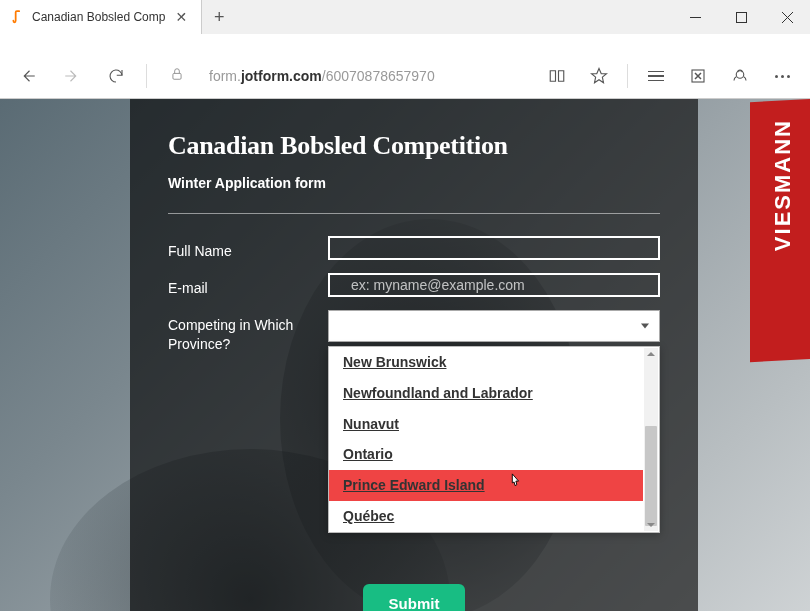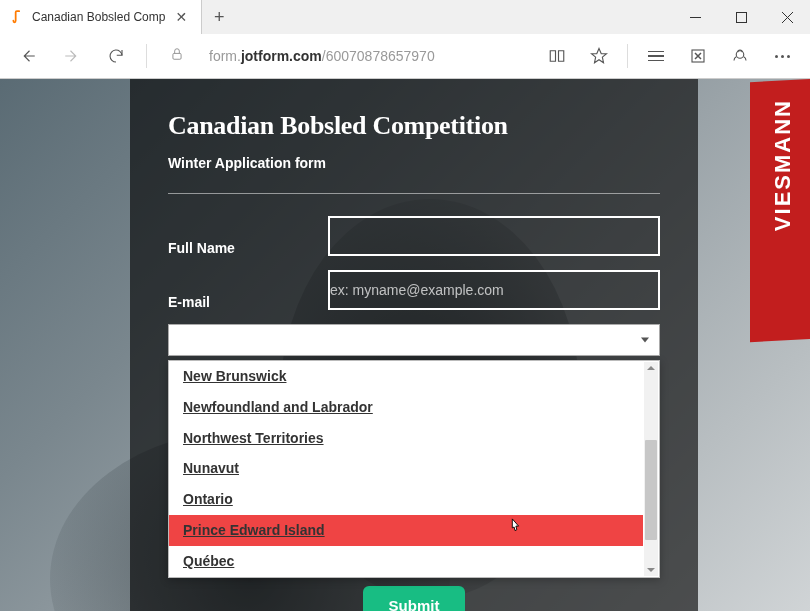--- a/index.html
+++ b/index.html
@@ -70,20 +70,21 @@
       font-size: 13px;
     }
     .win-btn svg { width: 11px; height: 11px; }
 
     .toolbar {
       display: flex;
       align-items: center;
       height: 44px;
       padding: 0 8px;
       gap: 4px;
+      margin-top: 20px;
     }
     .nav-btn {
       width: 40px; height: 40px;
       display: flex; align-items: center; justify-content: center;
       color: #555;
       cursor: pointer;
     }
     .nav-btn svg { width: 18px; height: 18px; stroke: #555; stroke-width: 1.5; fill: none; }
     .nav-btn.disabled svg { stroke: #bbb; }
     .toolbar-sep {
@@ -187,34 +188,33 @@
 
     .form-row {
       display: flex;
       align-items: flex-start;
       margin-bottom: 12px;
     }
     .form-label {
       width: 160px;
       font-family: Arial, sans-serif;
       font-size: 14px;
-      font-weight: 700;
+      font-weight: 400;
       color: #fff;
       padding-top: 6px;
       line-height: 1.35;
-      margin-top: 17px;
     }
     .form-field { flex: 1; position: relative; }
 
     .text-input {
       width: 100%;
-      height: 40px;
+      height: 24px;
       border: 2px solid #fff;
       background: transparent;
-      padding: 0 0;
+      padding: 0 21px;
       color: #fff;
       font-size: 14px;
       outline: none;
     }
     .text-input::placeholder { color: rgba(255,255,255,0.7); }
 
     .select-box {
       width: 100%;
       height: 32px;
       background: #fff;
@@ -428,34 +428,34 @@
     </div>
 
     <div class="form-row">
       <div class="form-label">E-mail</div>
       <div class="form-field">
         <input class="text-input" type="text" placeholder="ex: myname@example.com" style="">
       </div>
     </div>
 
     <div class="form-row">
+      <div class="form-label">Competing in Which Province?</div>
       <div class="form-field">
         <div class="select-box">
           <span></span>
           <span class="select-caret"></span>
         </div>
         <div class="dropdown" id="dropdown">
           <div class="dd-scrollbar">
             <div class="dd-arrow dd-arrow-up"></div>
             <div class="dd-thumb"></div>
             <div class="dd-arrow dd-arrow-down"></div>
           </div>
         <div class="dropdown-item">New Brunswick</div>
             <div class="dropdown-item">Newfoundland and Labrador</div>
-            <div class="dropdown-item">Northwest Territories</div>
             <div class="dropdown-item">Nunavut</div>
             <div class="dropdown-item">Ontario</div>
             <div class="dropdown-item hover">Prince Edward Island<span style="position: absolute; right: 120px; top: 3px;"><svg width="16" height="18" viewBox="0 0 16 20">
                   <path d="M5 1v10l2-1 1 4 2-1-1-4h3z" fill="#fff" stroke="#000" stroke-width="1"></path>
                 </svg></span></div>
             <div class="dropdown-item">Québec</div>
           </div>
       </div>
     </div>
 

